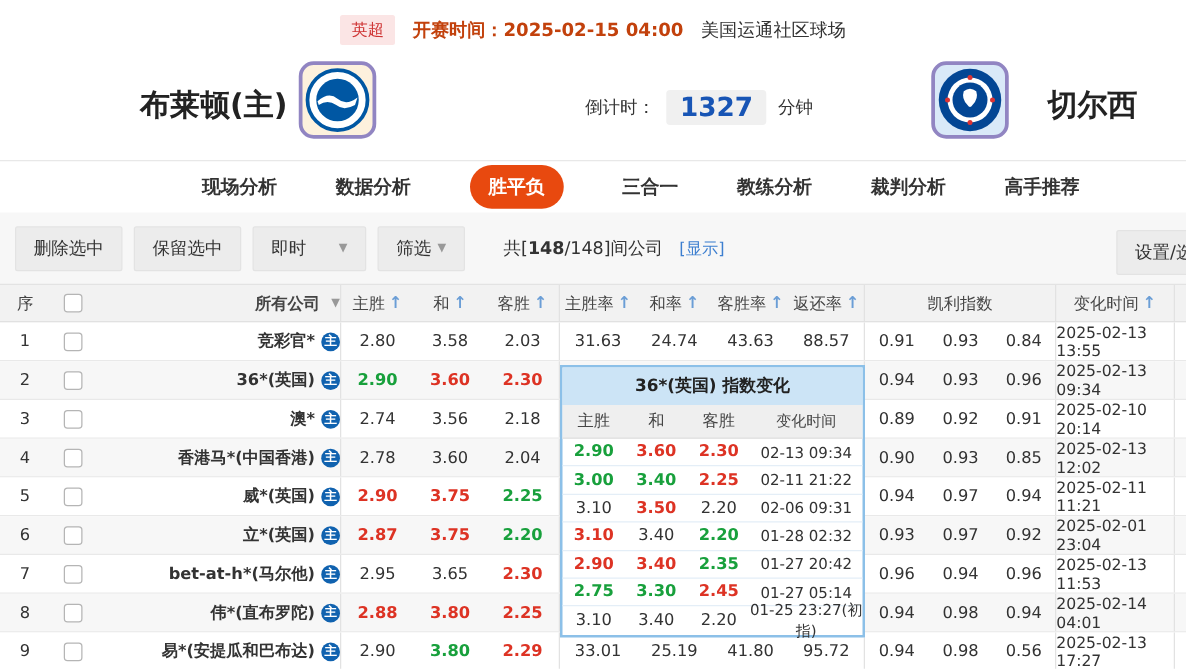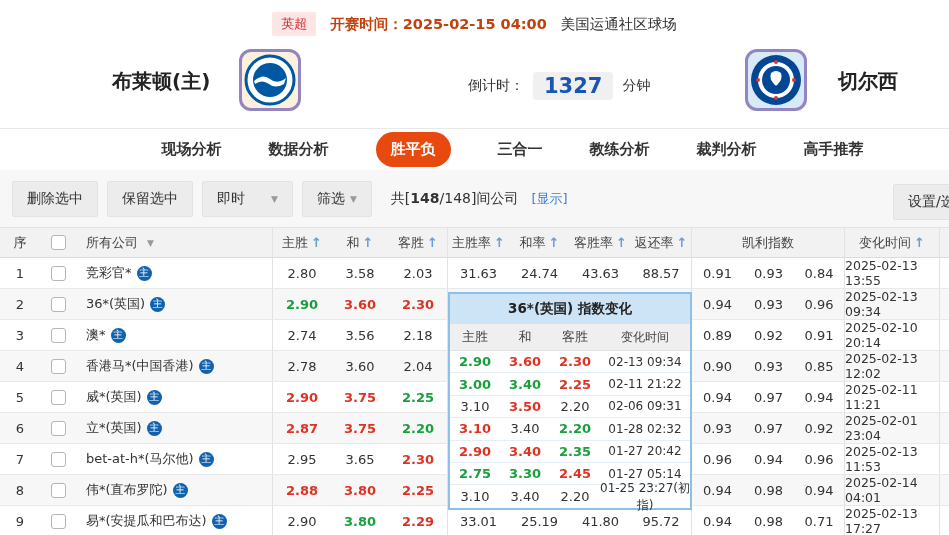--- a/index.html
+++ b/index.html
@@ -10,54 +10,54 @@
     font-family:"DejaVu Sans","Liberation Sans",sans-serif;
     font-size:13px;
   }
   
   .topbar { height:40px; display:flex; align-items:center; justify-content:center; gap:14px; padding-top:8px; }
   .league-badge { background:#fbe5e5; color:#cf3434; padding:3px 9px; font-size:13px; border-radius:2px; }
   .kickoff { font-weight:bold; font-size:14.5px; color:#c2410c; }
   .venue { font-size:14.5px; color:#333; }
   
   .team-row { position:relative; height:88px; }
-  .team-name { position:absolute; font-size:20px; font-weight:bold; color:#222; top:28px; }
+  .team-name { position:absolute; font-size:24px; font-weight:bold; color:#222; top:28px; }
   .home-name { left:112px; }
   .away-name { left:838px; }
   .logo-box { position:absolute; top:9px; width:62px; height:62px; border:3px solid #9185c2; border-radius:12px;
               display:flex; align-items:center; justify-content:center; }
   .home-box { left:239px; background:#fdf1dd; }
   .away-box { left:745px; background:#d9e9f8; }
   .countdown { position:absolute; left:468px; top:32px; display:flex; align-items:center; gap:9px; font-size:14px; }
   .countdown-value { background:#f0f0f0; color:#1855b5; font-weight:bold; font-size:21px; padding:2px 11px; border-radius:3px; }
   
   .nav { height:42px; border-top:1px solid #e8e8e8; display:flex; align-items:center; justify-content:center;
          gap:47px; padding-left:76px; }
   .nav-tab { font-size:15px; font-weight:bold; color:#333; cursor:pointer; white-space:nowrap; }
   .nav-tab.active { background:#e8490f; color:#ffffff; padding:8px 15px; border-radius:18px; }
   
   .toolbar { background:#f7f7f7; height:57px; display:flex; align-items:center; gap:9px; padding:0 0 0 12px; position:relative; }
   .tb-btn { background:#ececec; border:1px solid #e3e3e3; color:#333; font-size:14px; padding:8px 14px; border-radius:2px;
             font-family:inherit; cursor:pointer; white-space:nowrap; }
   .tb-select { display:flex; align-items:center; }
   .tb-select .sel-label { padding-right:26px; }
   .tb-caret { color:#999; font-size:9px; }
-  .count-text { font-size:14px; margin-left:10px; white-space:nowrap; }
+  .count-text { font-size:14px; margin-left:22px; white-space:nowrap; }
   .count-bold { font-weight:bold; }
   .show-link { color:#3d7fd0; cursor:pointer; margin-left:4px; }
   .settings-btn { position:absolute; left:893px; top:14px; }
   
   .grid-table { position:absolute; top:227px; left:0; width:949px; }
   .tr { display:flex; height:31px; border-bottom:1px solid #e9e9e9; background:#fff; }
   .thead { background:#f2f2f2; color:#444; border-top:1px solid #e3e3e3; border-bottom:1px solid #dcdcdc; }
   .tbody .tr:nth-child(even) { background:#f7f7f7; }
   .c { display:flex; align-items:center; justify-content:center; height:100%; flex:none; }
   .c-no   { width:40px; }
   .c-cb   { width:36px; }
-  .c-comp { width:197px; justify-content:flex-start; padding-left:10px; gap:5px; }
+  .c-comp { width:197px; justify-content:flex-end; padding-left:10px; gap:5px;font-weight:bold; }
   .c-odd  { width:58px; }
   .c-odd3 { width:59px; }
   .c-rate { width:61px; }
   .c-k    { width:51px; }
   .c-time { width:95px; font-size:12.5px; }
   .c-cut  { flex:1; }
   .sep { border-right:1px solid #e2e2e2; }
   .arr { color:#6b9ed6; font-weight:bold; margin-left:3px; font-size:13px; }
   .hdr-caret { color:#999; font-size:9px; margin-left:4px; }
   .cb { appearance:none; -webkit-appearance:none; width:15px; height:15px; border:1px solid #b5b5b5; border-radius:3px;
@@ -376,21 +376,21 @@
         </div>
         <div class="c c-odd v-k">2.90</div>
         <div class="c c-odd v-g">3.80</div>
         <div class="c c-odd3 sep v-r">2.29</div>
         <div class="c c-rate">33.01</div>
         <div class="c c-rate">25.19</div>
         <div class="c c-rate">41.80</div>
         <div class="c c-rate sep">95.72</div>
         <div class="c c-k">0.94</div>
         <div class="c c-k">0.98</div>
-        <div class="c c-k sep">0.71</div>
+        <div class="c c-k sep">0.56</div>
         <div class="c c-time sep">2025-02-13 17:27</div>
         <div class="c c-cut"></div>
       </div>
     </div>
 </div>
 
 <div class="popup">
   <div class="popup-title">36*(英国) 指数变化</div>
   <div class="popup-head" id="popup-head">
       <div class="p-c">主胜</div>

